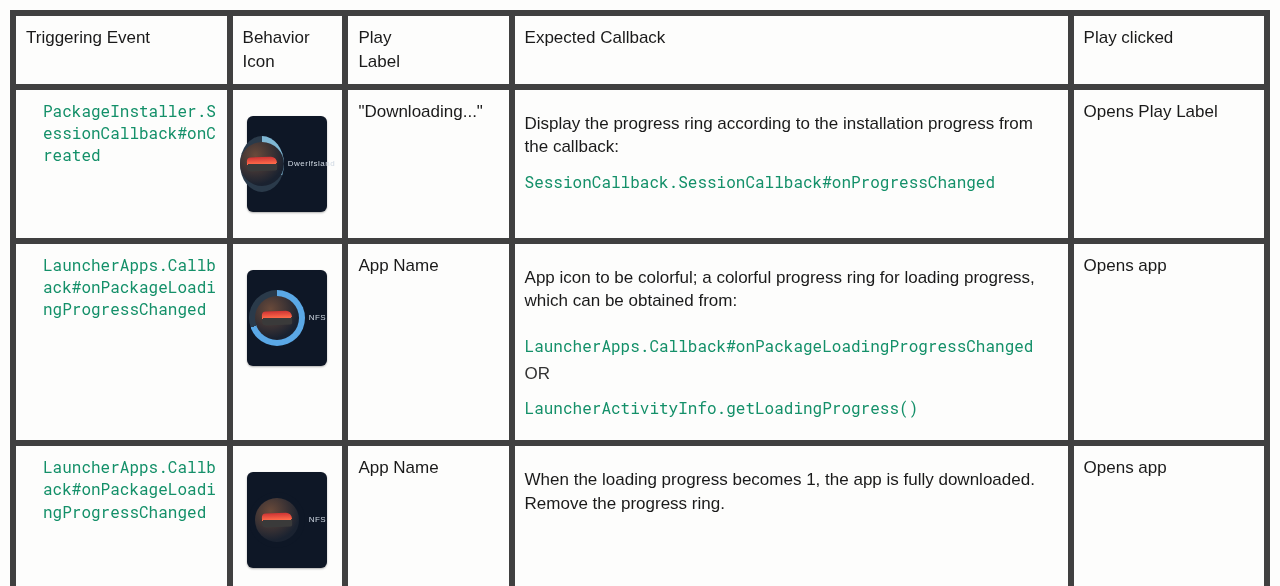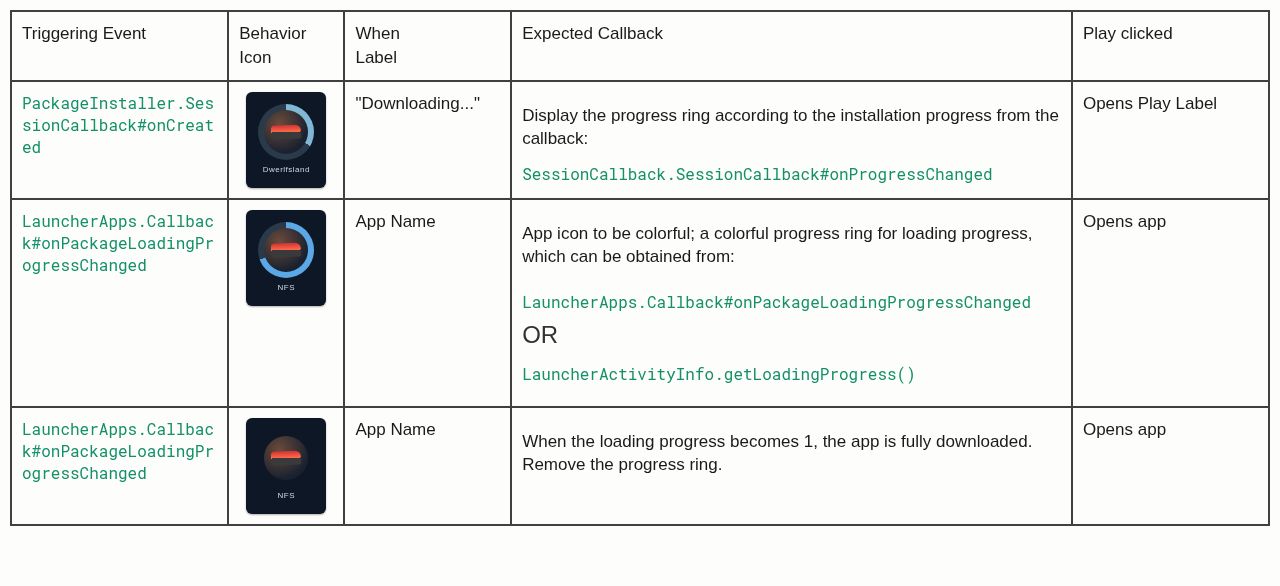--- a/index.html
+++ b/index.html
@@ -8,49 +8,48 @@
       background: #fdfdfc;
       padding: 10px;
       width: 1280px;
     }
     table {
       border-collapse: collapse;
       width: 100%;
       table-layout: fixed;
     }
     th, td {
-      border: 2px solid #404040;
+      border: 6px solid #404040;
       padding: 10px 10px;
       vertical-align: top;
       text-align: left;
       font-size: 17px;
       line-height: 1.4;
       color: #1a1a1a;
     }
     th { font-weight: 400; }
     col.c0 { width: 215px; }
     col.c1 { width: 115px; }
     col.c2 { width: 165px; }
     col.c3 { width: 555px; }
     col.c4 { width: 195px; }
     code {
       font-family: "Roboto Mono", Menlo, Consolas, monospace;
       color: #149069;
       word-break: break-all;
       font-size: 16px;
     }
-    .trig code { display: block; }
+    .trig code { display: block; margin-left: 17px; }
     .icon-cell { text-align: center; padding-top: 10px; }
     .icon-wrap {
       width: 80px; height: 96px;
-      margin: 0 auto;
+      margin: 16px auto;
       background: #0e1726;
       border-radius: 6px;
       display: flex;
-      flex-direction: column;
       align-items: center;
       justify-content: center;
       gap: 4px;
       box-shadow: 0 1px 2px rgba(0,0,0,.3);
     }
     .ring {
       width: 56px; height: 56px;
       border-radius: 50%;
       position: relative;
       display: flex; align-items: center; justify-content: center;
@@ -76,21 +75,21 @@
       border-radius: 4px 6px 2px 4px;
       transform: rotate(-2deg);
     }
     .icon-caption {
       font-size: 8px;
       color: #cfd8e2;
       font-family: sans-serif;
       letter-spacing: 0.5px;
     }
     .or-text {
-      font-size: 24px;
+      font-size: 17px;
       color: #333;
       margin: 4px 0;
       font-family: Arial, sans-serif;
     }
     .behavior-block { display: block; margin-top: 12px; }
     .spacer { height: 10px; display: block; }
   </style>
 </head>
 <body>
 
@@ -99,21 +98,21 @@
     <col class="c0">
       <col class="c1">
       <col class="c2">
       <col class="c3">
       <col class="c4">
   </colgroup>
   <thead>
     <tr>
       <th>Triggering Event</th>
       <th>Behavior Icon</th>
-      <th style="white-space:pre-line;">When
+      <th style="white-space:pre-line;">Play
 Label</th>
       <th>Expected Callback</th>
       <th>Play clicked</th>
     </tr>
   </thead>
   <tbody>
 
     <tr>
       <td class="trig">
         <code>PackageInstaller.SessionCallback#onCreated</code>

